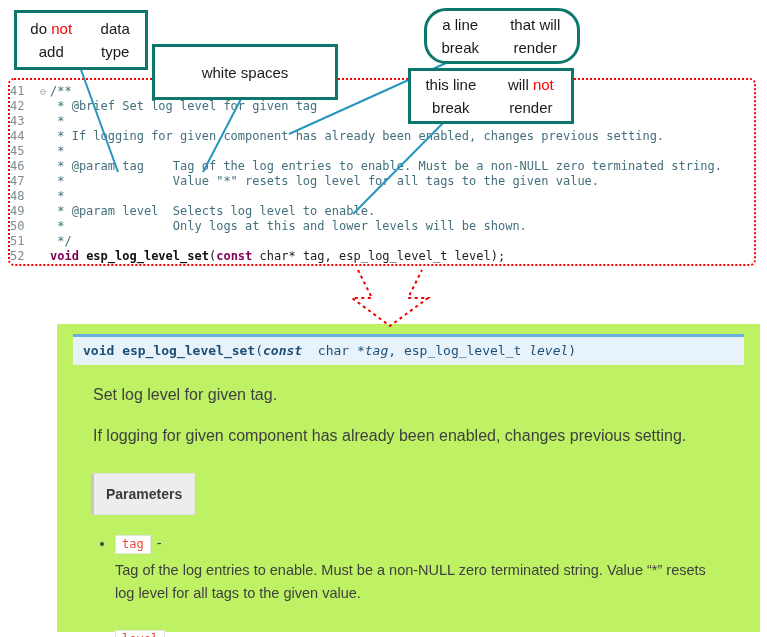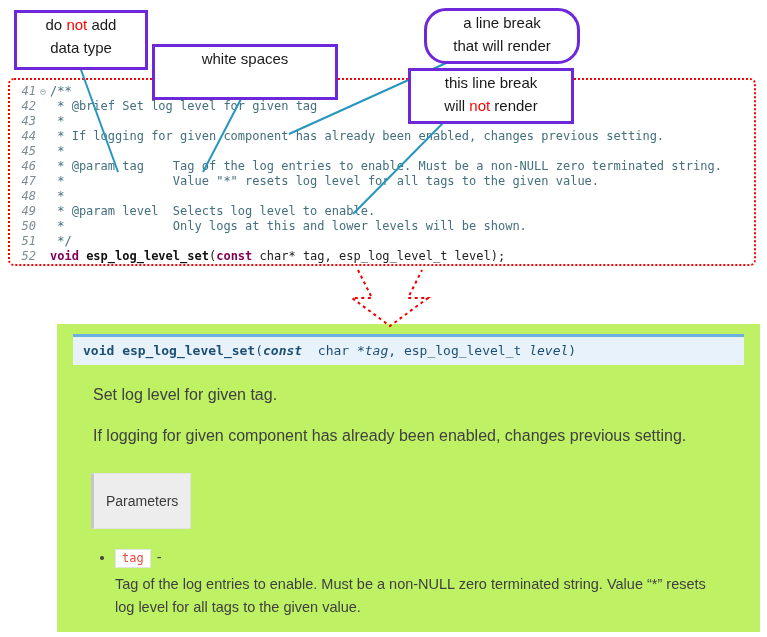--- a/index.html
+++ b/index.html
@@ -3,35 +3,35 @@
 <meta charset="utf-8">
 <style>
   html,body{margin:0;padding:0;background:#ffffff;}
   .canvas{position:relative;width:767px;height:637px;background:#ffffff;overflow:hidden;
           font-family:"Liberation Sans",sans-serif;}
 
   
   .connectors{position:absolute;left:0;top:0;width:767px;height:637px;z-index:5;pointer-events:none;}
 
   
-  .callout{position:absolute;background:#ffffff;border:3px solid #6d28d9;z-index:6;
-           display:flex;flex-direction:column;align-items:center;
+  .callout{position:absolute;background:#ffffff;border:3px solid #0f766e;z-index:6;
+           display:flex;flex-direction:row;align-items:center;justify-content:center;
            font-size:15px;color:#1a1a1a;text-align:center;line-height:23px;}
   .callout .red{color:#ff0000;}
   .c1{left:14px;top:10px;width:128px;height:54px;}
   .c2{left:152px;top:44px;width:180px;height:50px;}
   .c3{left:424px;top:8px;width:150px;height:50px;border-radius:22px;}
   .c4{left:408px;top:68px;width:160px;height:50px;}
 
   
   .code-block{position:absolute;left:8px;top:78px;width:748px;height:188px;background:#ffffff;
               border:2px dotted #ff0000;border-radius:6px;z-index:1;box-sizing:border-box;
               padding:4px 0 2px 0;font-family:"DejaVu Sans Mono",monospace;font-size:12px;line-height:15px;}
   .code-line{display:flex;white-space:pre;}
-  .code-line .num{width:26px;text-align:right;color:#7d8c94;flex:0 0 26px;font-style:italic;}
+  .code-line .num{width:26px;text-align:left;color:#7d8c94;flex:0 0 26px;}
   .code-line .fold{width:14px;text-align:center;color:#9aa7ad;font-size:10px;flex:0 0 14px;}
   .code-line .ctext{color:#44707d;}
   .code-line .plainline{color:#222222;}
   .kw{color:#7f0055;font-weight:bold;}
   .fname{color:#111111;font-weight:bold;}
 
   
   .arrow-svg{position:absolute;left:330px;top:268px;z-index:4;pointer-events:none;}
 
   
@@ -40,21 +40,21 @@
   .sig-bar{margin:10px 16px 0 16px;background:#e7f2fa;border-top:3px solid #6ab0de;
            padding:6px 10px 7px 10px;font-family:"DejaVu Sans Mono",monospace;font-size:13px;
            color:#1d4f76;white-space:pre;}
   .sig-kw{font-weight:bold;}
   .sig-it{font-style:italic;}
   .sig-kwit{font-weight:bold;font-style:italic;}
   .sig-name{font-weight:bold;}
   .doc-para{margin:18px 30px 0 36px;font-size:16px;line-height:1.45;}
   .params-label{display:inline-block;margin:26px 0 0 34px;background:#ededed;
                 border:1px solid #e1e1e1;border-left:3px solid #c7c7c7;
-                padding:19px 12px;font-size:14px;font-weight:normal;color:#3a3a3a;}
+                padding:12px 12px;font-size:14px;font-weight:bold;color:#3a3a3a;}
   .param-list{margin:20px 0 0 58px;padding:0;list-style:disc;}
   .param-item{margin-bottom:26px;font-size:14.5px;}
   .chip{font-family:"DejaVu Sans Mono",monospace;font-size:12px;color:#e74c3c;
         background:#ffffff;border:1px solid #e1e4e5;padding:1px 6px 2px 6px;}
   .dash{margin-left:6px;color:#404040;}
   .param-desc{margin-top:8px;max-width:610px;line-height:1.55;}
 </style>
 </head>
 <body>
 

